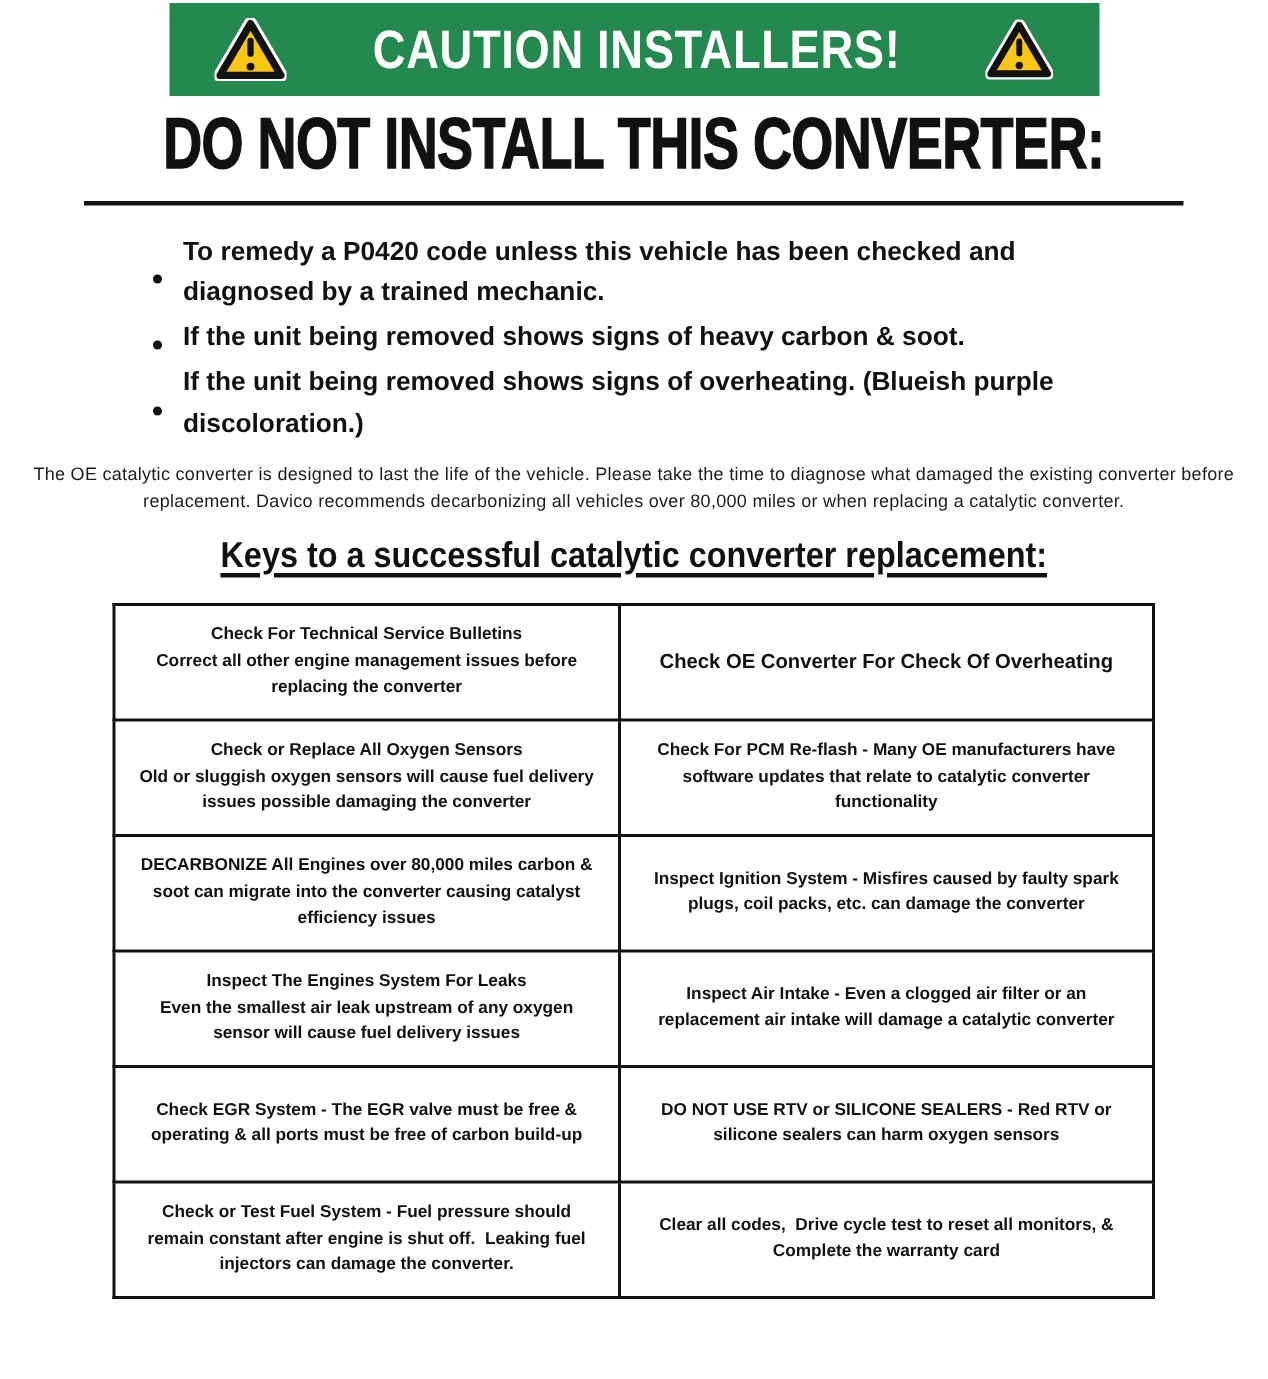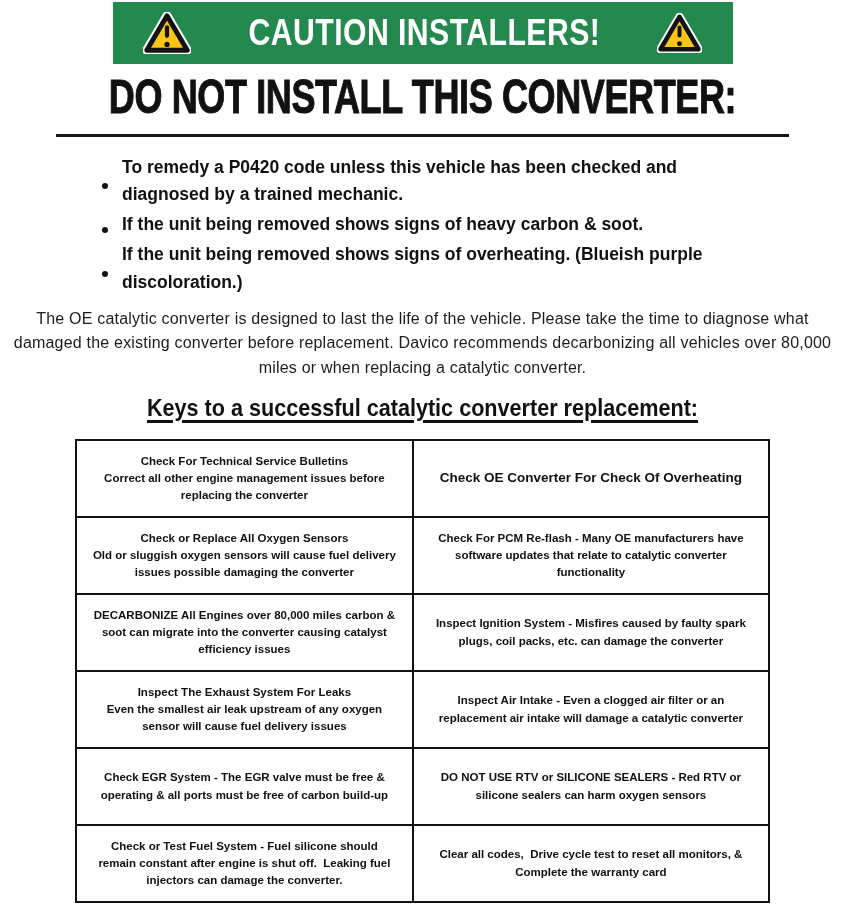--- a/index.html
+++ b/index.html
@@ -66,21 +66,21 @@
     flex:0 0 auto;
     width:6px;height:6px;border-radius:50%;
     background:var(--ink);
     margin:10px 14px 0 0;
   }
   
   .intro-paragraph{
     max-width:830px;
     margin:11px auto 0;
     text-align:center;
-    font-size:16px;font-weight:400;
+    font-size:12px;font-weight:400;
     line-height:1.55;
     color:#1c1c1c;
     letter-spacing:.2px;
   }
   
   .keys-heading{
     margin-top:13px;
     text-align:center;
     font-size:24px;font-weight:bold;
     text-decoration:underline;
@@ -167,26 +167,26 @@
     <tr>
       <td>Check or Replace All Oxygen Sensors
 Old or sluggish oxygen sensors will cause fuel delivery issues possible damaging the converter</td>
       <td>Check For PCM Re-flash - Many OE manufacturers have software updates that relate to catalytic converter functionality</td>
     </tr>
     <tr>
       <td>DECARBONIZE All Engines over 80,000 miles carbon &amp; soot can migrate into the converter causing catalyst efficiency issues</td>
       <td>Inspect Ignition System - Misfires caused by faulty spark plugs, coil packs, etc. can damage the converter</td>
     </tr>
     <tr>
-      <td>Inspect The Exhaust System For Leaks
+      <td>Inspect The Engines System For Leaks
 Even the smallest air leak upstream of any oxygen sensor will cause fuel delivery issues</td>
       <td>Inspect Air Intake - Even a clogged air filter or an replacement air intake will damage a catalytic converter</td>
     </tr>
     <tr>
       <td>Check EGR System - The EGR valve must be free &amp; operating &amp; all ports must be free of carbon build-up</td>
       <td>DO NOT USE RTV or SILICONE SEALERS - Red RTV or silicone sealers can harm oxygen sensors</td>
     </tr>
     <tr>
-      <td>Check or Test Fuel System - Fuel silicone should remain constant after engine is shut off.  Leaking fuel injectors can damage the converter.</td>
+      <td>Check or Test Fuel System - Fuel pressure should remain constant after engine is shut off.  Leaking fuel injectors can damage the converter.</td>
       <td>Clear all codes,  Drive cycle test to reset all monitors, &amp; Complete the warranty card</td>
     </tr>
   </tbody>
 </table>
 
 </body></html>

